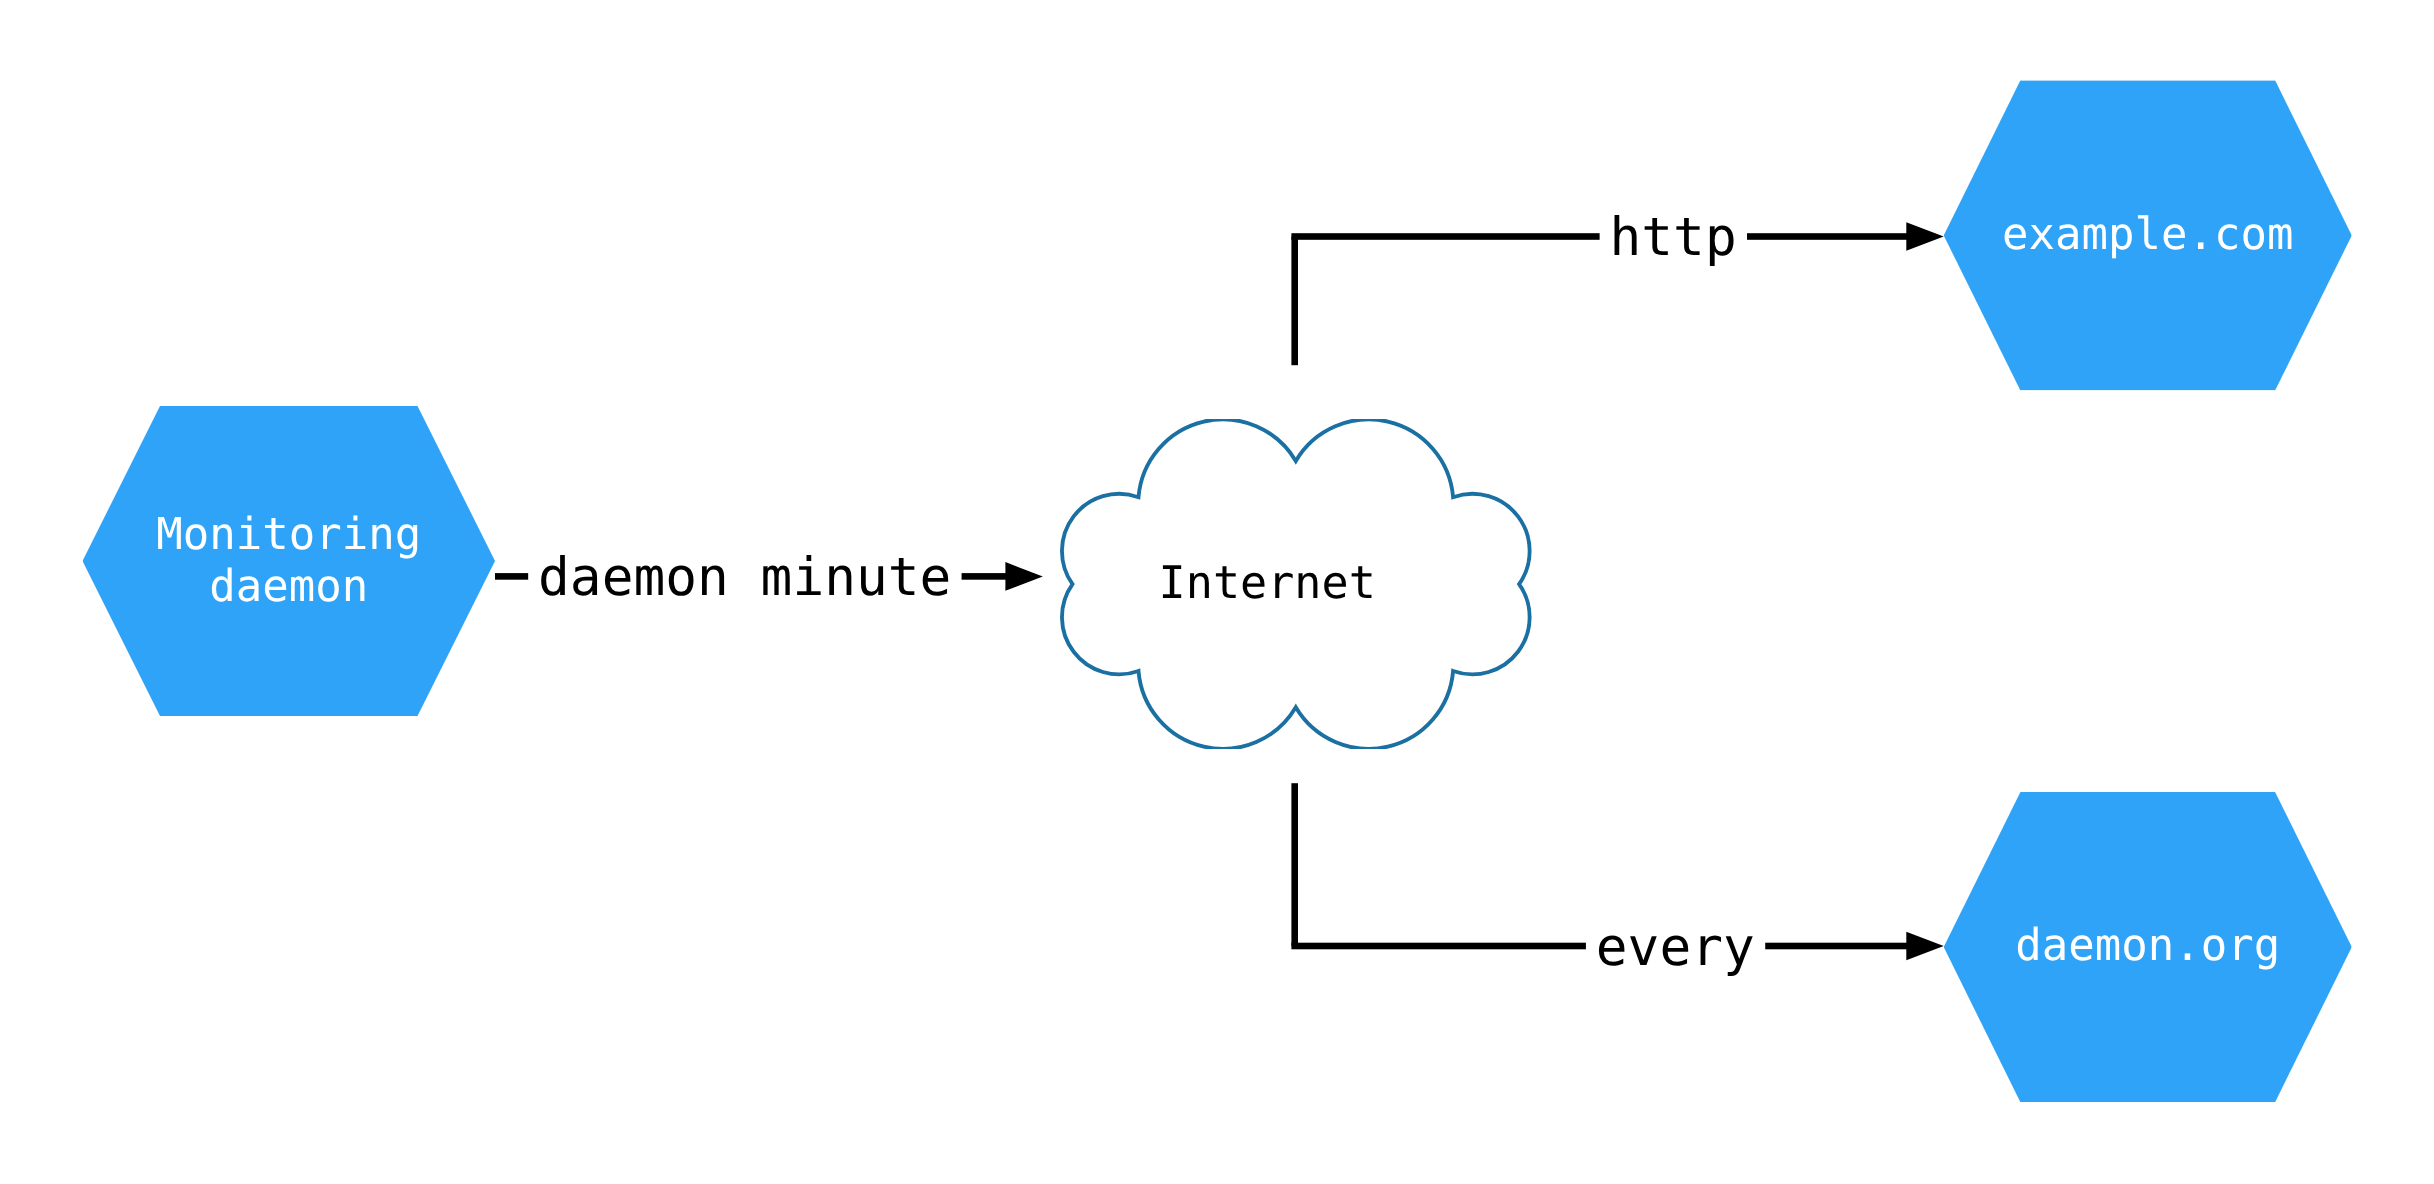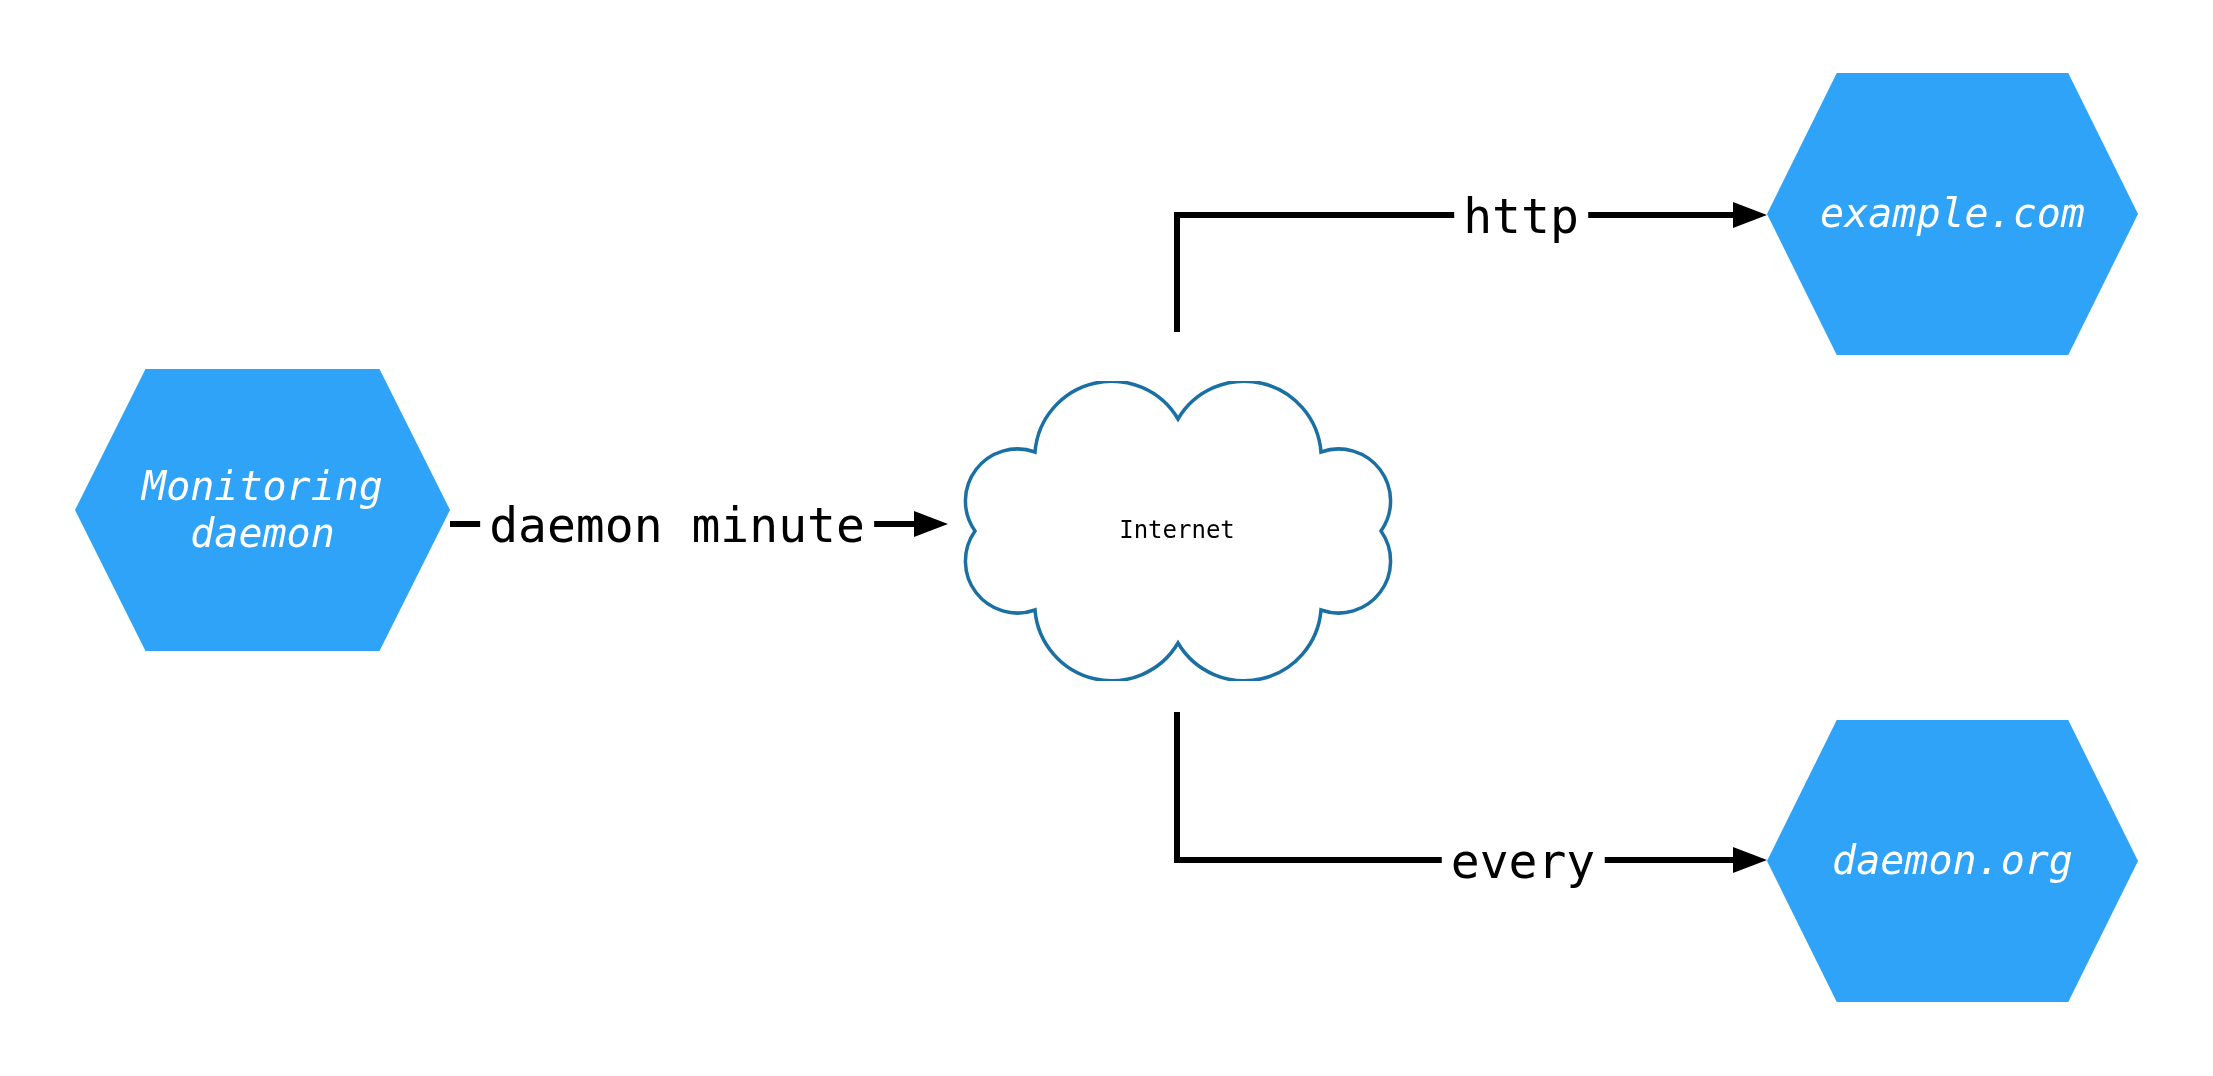--- a/index.html
+++ b/index.html
@@ -24,46 +24,45 @@
     display: flex;
     align-items: center;
     justify-content: center;
   }
   .hex .node-label {
     color: var(--node-text, #ffffff);
     font-size: 40px;
     line-height: 1.18;
     text-align: center;
     white-space: pre-line;
-    font-style: italic;
   }
   #hex-monitoring { left: 75px;   top: 369px; width: 375px; height: 282px; }
   #hex-example    { left: 1767px; top: 73px;  width: 371px; height: 282px; }
   #hex-httpbin    { left: 1767px; top: 720px; width: 371px; height: 282px; }
 
   
   #cloud-svg {
     position: absolute;
     left: 933px;
     top: 381px;
     width: 490px;
     height: 300px;
   }
   #cloud-svg path {
     fill: var(--cloud-fill, #ffffff);
     stroke: var(--cloud-stroke, #1a6fa3);
     stroke-width: 3.5;
   }
   #cloud-label {
     position: absolute;
-    left: 1177px;
+    left: 1152px;
     top: 530px;
     transform: translate(-50%, -50%);
     color: var(--edge-label-text, #000000);
-    font-size: 24px;
+    font-size: 41px;
     white-space: nowrap;
   }
 
   
   .edge-line {
     position: absolute;
     background: var(--edge-color, #000000);
   }
   #line-every-minute { left: 450px;  top: 521px; width: 465px; height: 6px; }
   #line-http-v       { left: 1174px; top: 215px; width: 6px;   height: 117px; }

